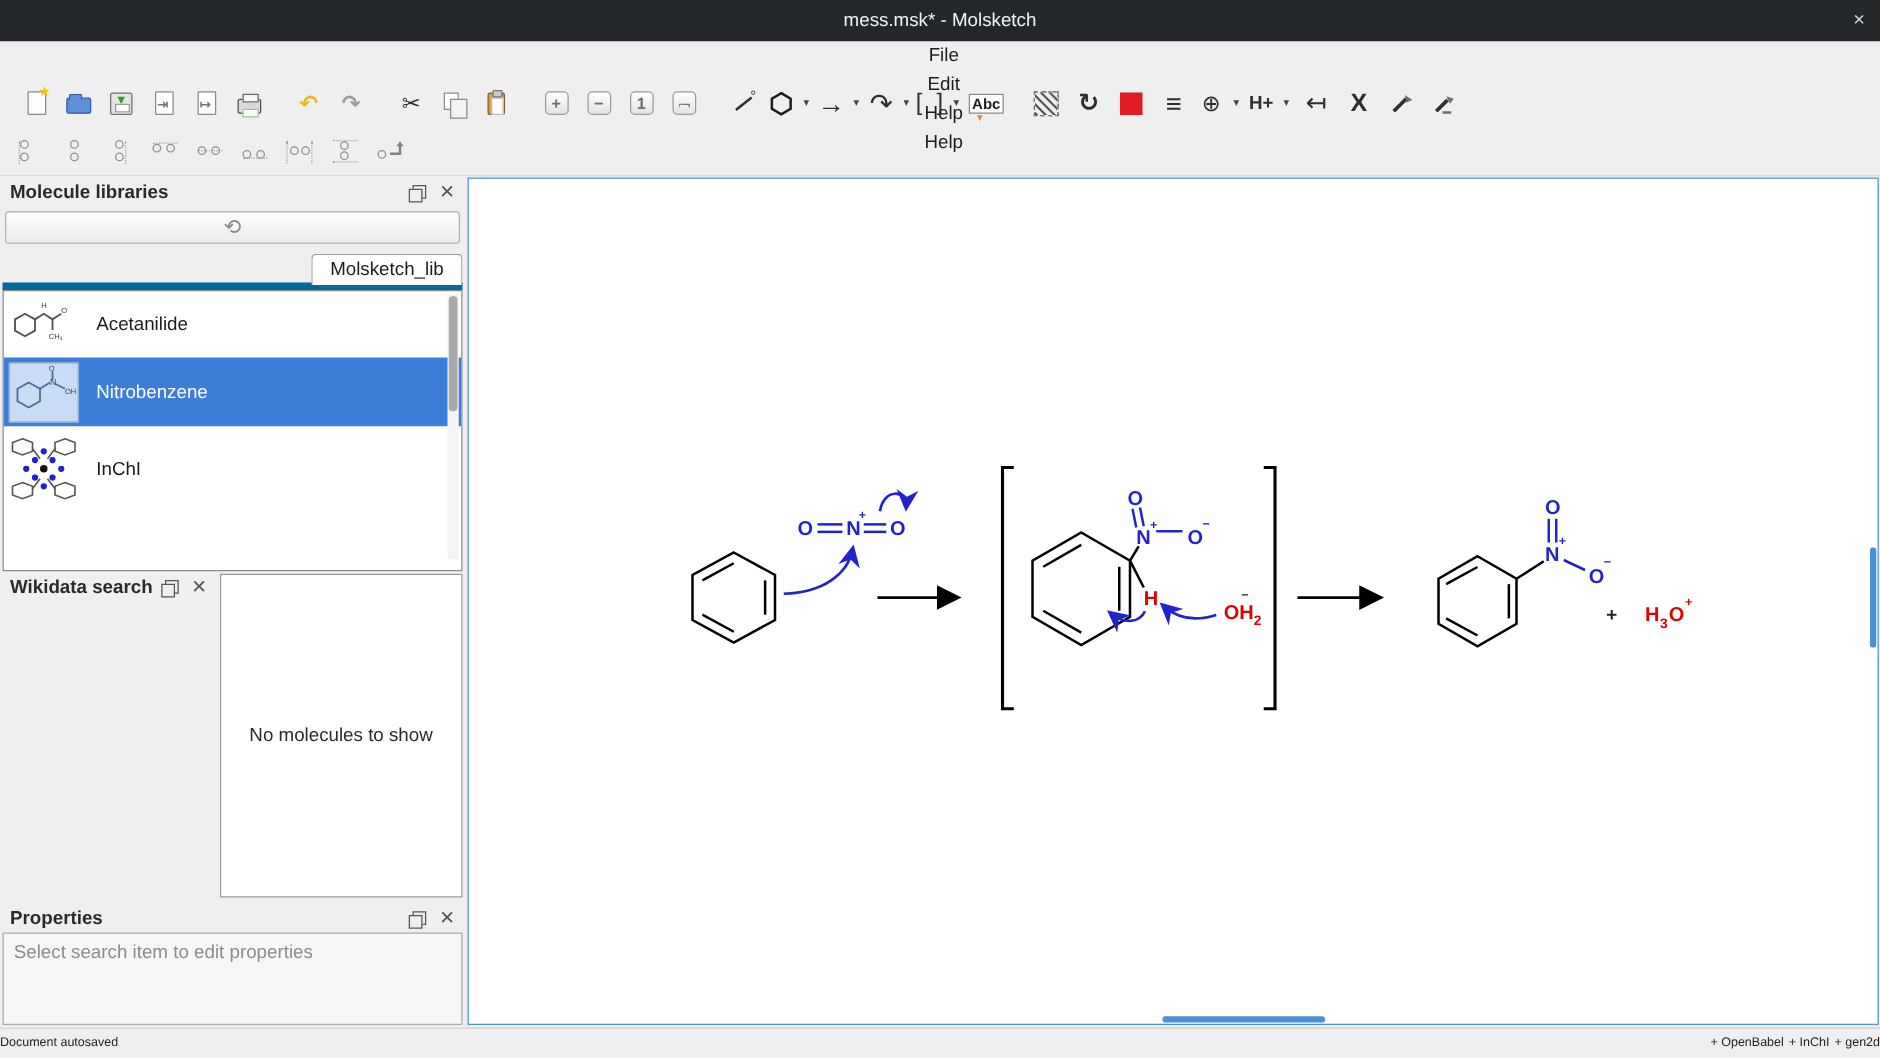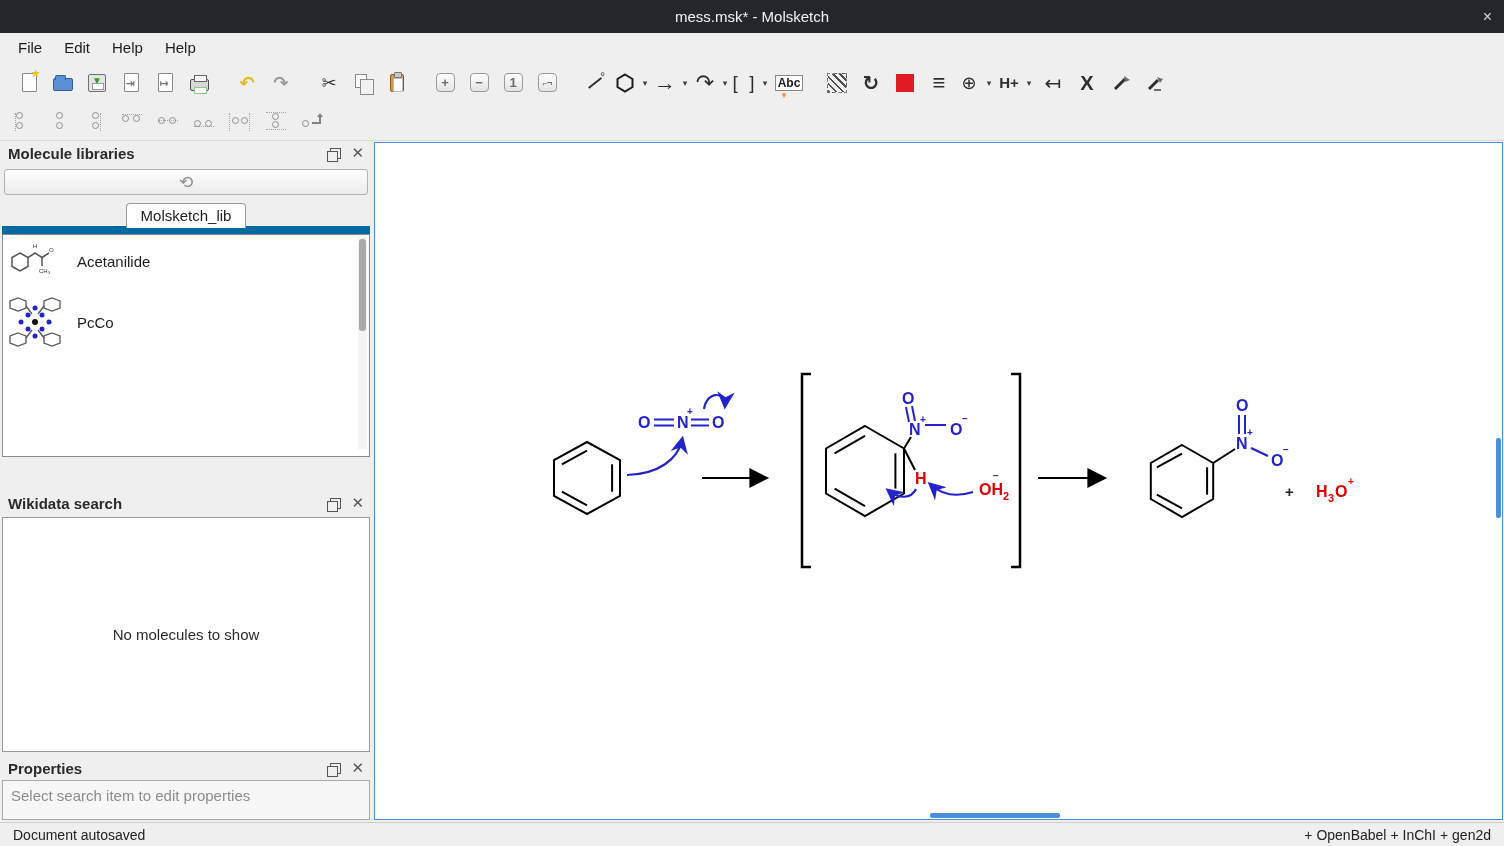--- a/index.html
+++ b/index.html
@@ -7,21 +7,21 @@
     font-family:"Liberation Sans","DejaVu Sans",sans-serif; font-size:15px; color:#1c1c1c;
     background:#efefef; }
 
   
   .titlebar { height:33px; background:#23272b; color:#f2f2f2; display:flex; align-items:center;
     justify-content:center; position:relative; font-size:15px; }
   .titlebar .close { position:absolute; right:12px; top:0; height:33px; display:flex;
     align-items:center; font-size:16px; color:#d8d8d8; cursor:default; }
 
   
-  .menubar { height:29px; background:#efefef; display:flex; align-items:center; padding-left:8px; }
+  .menubar { height:29px; background:#efefef; display:flex; align-items:center; padding-left:8px;flex-direction:column; }
   .menubar span { padding:3px 12px 3px 10px; }
 
   
   .toolbar1 { height:41px; background:#efefef; display:flex; align-items:center; padding-left:12px; }
   .toolbar2 { height:38px; background:#efefef; display:flex; align-items:center; padding-left:12px;
     border-bottom:1px solid #dcdcdc; }
   .tbtn { width:34px; height:32px; display:flex; align-items:center; justify-content:center; position:relative; }
   .tbtn.narrow { width:26px; }
   .gap { width:14px; }
   .drop { width:14px; font-size:9px; color:#444; display:flex; align-items:center; justify-content:center; }
@@ -70,35 +70,35 @@
   .phead { height:24px; display:flex; align-items:center; padding:0 8px; font-weight:bold; font-size:15px; color:#2a2a2a; }
   .phead .sp { flex:1; }
   .phead .pic { color:#555; margin-left:10px; font-size:13px; display:flex; align-items:center; }
   .restore { width:11px; height:11px; border:1.5px solid #555; position:relative; background:#efefef; }
   .restore::before { content:""; position:absolute; left:-4px; top:2px; width:9px; height:9px; border:1.5px solid #555; background:#efefef; }
 
   .panel-lib { height:316px; display:flex; flex-direction:column; }
   .refreshbtn { margin:4px 4px 6px 4px; height:26px; border:1px solid #b2b2b2; border-radius:3px;
     background:linear-gradient(#fdfdfd,#ececec); display:flex; align-items:center; justify-content:center;
     color:#8a8a8a; font-size:15px; }
-  .tabbar { display:flex; justify-content:center; border-bottom:8px solid #0369a1; margin:2px 2px 0 2px; }
+  .tabbar { display:flex; justify-content:flex-end; border-bottom:6px solid #0369a1; margin:2px 2px 0 2px; }
   .tab { background:#fff; border:1px solid #9b9b9b; border-bottom:none; border-radius:4px 4px 0 0;
     padding:3px 14px 4px 14px; margin-bottom:-2px; font-size:15px; }
   .liblist { flex:1; margin:0 2px; background:#fff; border:1px solid #8a8a8a; overflow:hidden; position:relative; }
   .librow { display:flex; align-items:center; padding:2px 4px; }
   .librow.sel { background:#3d7edb; color:#fff; }
   .librow.alt { background:#ebebeb; }
   .thumb { width:56px; height:48px; display:flex; align-items:center; justify-content:center; flex:none; }
   .librow.sel .thumb { background:#c8dcf4; border:1px solid #8ab0e0; }
   .librow span { margin-left:14px; }
   .row1 { height:53px; } .row2 { height:55px; } .row3 { height:68px; } .row4 { height:44px; }
   .libscroll { position:absolute; right:2px; top:2px; width:9px; height:212px; background:#f4f4f4; }
   .libscroll .th { position:absolute; top:2px; left:1px; width:7px; height:92px; background:#a9a9a9; border-radius:3px; }
 
-  .panel-wiki { height:265px; display:flex; flex-direction:column;margin-top:34px; }
+  .panel-wiki { height:265px; display:flex; flex-direction:row; }
   .searchrow { display:flex; padding:4px; gap:3px; }
   .searchrow input { flex:1; height:28px; border:1px solid #b0b0b0; border-radius:3px; padding:0 10px;
     font:15px "Liberation Sans",sans-serif; color:#333; }
   .searchrow input::placeholder { color:#9a9a9a; }
   .binobtn { width:28px; height:28px; border:1px solid #b2b2b2; border-radius:3px;
     background:linear-gradient(#fdfdfd,#ececec); display:flex; align-items:center; justify-content:center; }
   .bino { width:16px; height:10px; position:relative; }
   .bino::before,.bino::after { content:""; position:absolute; width:8px; height:8px; border-radius:50%; background:#6b6b6b; top:1px; }
   .bino::before { left:0; } .bino::after { right:0; }
   .wikiresults { flex:1; margin:2px 2px 4px 2px; background:#fff; border:1px solid #9a9a9a;
@@ -108,21 +108,21 @@
   .propbody { flex:1; margin:0 2px 2px 2px; background:#f7f7f7; border:1px solid #a8a8a8;
     padding:6px 8px; color:#8c8c8c; }
 
   
   .canvas { flex:1; margin:1px 1px 2px 2px; background:#fff; border:1px solid #4a90d9; position:relative; }
   .vscroll { position:absolute; right:1px; top:295px; width:5px; height:80px; background:#4a90d9; border-radius:2px; }
   .hscroll { position:absolute; left:555px; bottom:1px; height:5px; width:130px; background:#4a90d9; border-radius:2px; }
 
   
   .statusbar { height:24px; background:#efefef; border-top:1px solid #cfcfcf; display:flex;
-    align-items:center; padding:0 13px; font-size:14px; color:#222; }
+    align-items:center; padding:0 0; font-size:10px; color:#222; }
   .statusbar .sp { flex:1; }
   .statusbar .plug { margin-left:4px; }
 
   svg text { font-family:"Liberation Sans","DejaVu Sans",sans-serif; }
   .atomB { fill:#2323cc; font-weight:bold; font-size:16px; }
   .atomR { fill:#e00000; font-weight:bold; font-size:16px; }
   .chg { font-size:10px; font-weight:bold; }
 </style>
 </head>
 <body>
@@ -336,41 +336,55 @@
             <svg width="52" height="44" viewBox="0 0 52 44">
               <polygon points="11,13 19,17.5 19,26.5 11,31 3,26.5 3,17.5" fill="none" stroke="#555" stroke-width="1.5"></polygon>
               <path d="M19,17.5 L26,13 L33,17.5 L40,13" fill="none" stroke="#555" stroke-width="1.5"></path>
               <line x1="33" y1="17.5" x2="33" y2="26" stroke="#555" stroke-width="1.5"></line>
               <text x="24" y="8" font-size="6" fill="#333">H</text>
               <text x="40" y="12" font-size="6" fill="#333">O</text>
               <text x="30" y="33" font-size="6" fill="#333">CH₃</text>
             </svg>
           </div>
           <span>Acetanilide</span>
+        </div>
+        <div class="librow row2 sel">
+          <div class="thumb">
+            <svg width="52" height="44" viewBox="0 0 52 44">
+              <polygon points="14,14 23,19 23,29 14,34 5,29 5,19" fill="none" stroke="#4a6e9e" stroke-width="1.5"></polygon>
+              <path d="M23,19 L31,14" fill="none" stroke="#4a6e9e" stroke-width="1.5"></path>
+              <line x1="33" y1="12" x2="33" y2="5" stroke="#4a6e9e" stroke-width="1.5"></line>
+              <line x1="35" y1="15" x2="43" y2="19" stroke="#4a6e9e" stroke-width="1.5"></line>
+              <text x="31" y="16" font-size="7" fill="#33455e">N</text>
+              <text x="30" y="5" font-size="6" fill="#33455e">O</text>
+              <text x="43" y="23" font-size="6" fill="#33455e">OH</text>
+            </svg>
+          </div>
+          <span>Nitrobenzene</span>
         </div>
         <div class="librow row3">
           <div class="thumb">
             <svg width="54" height="60" viewBox="0 0 54 60">
               <polygon points="10,6 18,9 18,16 10,19 2,16 2,9" fill="none" stroke="#555" stroke-width="1.3"></polygon>
               <polygon points="44,6 52,9 52,16 44,19 36,16 36,9" fill="none" stroke="#555" stroke-width="1.3"></polygon>
               <polygon points="10,41 18,44 18,51 10,54 2,51 2,44" fill="none" stroke="#555" stroke-width="1.3"></polygon>
               <polygon points="44,41 52,44 52,51 44,54 36,51 36,44" fill="none" stroke="#555" stroke-width="1.3"></polygon>
               <path d="M18,14 L24,22 M36,14 L30,22 M18,46 L24,38 M36,46 L30,38" stroke="#555" stroke-width="1.3" fill="none"></path>
               <circle cx="27" cy="30" r="3" fill="#111"></circle>
               <circle cx="20" cy="23" r="2.5" fill="#2222cc"></circle>
                 <circle cx="34" cy="23" r="2.5" fill="#2222cc"></circle>
               <circle cx="20" cy="37" r="2.5" fill="#2222cc"></circle>
                 <circle cx="34" cy="37" r="2.5" fill="#2222cc"></circle>
               <circle cx="27" cy="16" r="2.5" fill="#2222cc"></circle>
                 <circle cx="27" cy="44" r="2.5" fill="#2222cc"></circle>
               <circle cx="13" cy="30" r="2.5" fill="#2222cc"></circle>
                 <circle cx="41" cy="30" r="2.5" fill="#2222cc"></circle>
             </svg>
           </div>
-          <span>PcCo</span>
+          <span>InChI</span>
         </div>
         <div class="libscroll">
             <div class="th"></div>
           </div>
       </div>
     </div>
 
     <div class="panel-wiki">
       <div class="phead">
         <span>Wikidata search</span>

